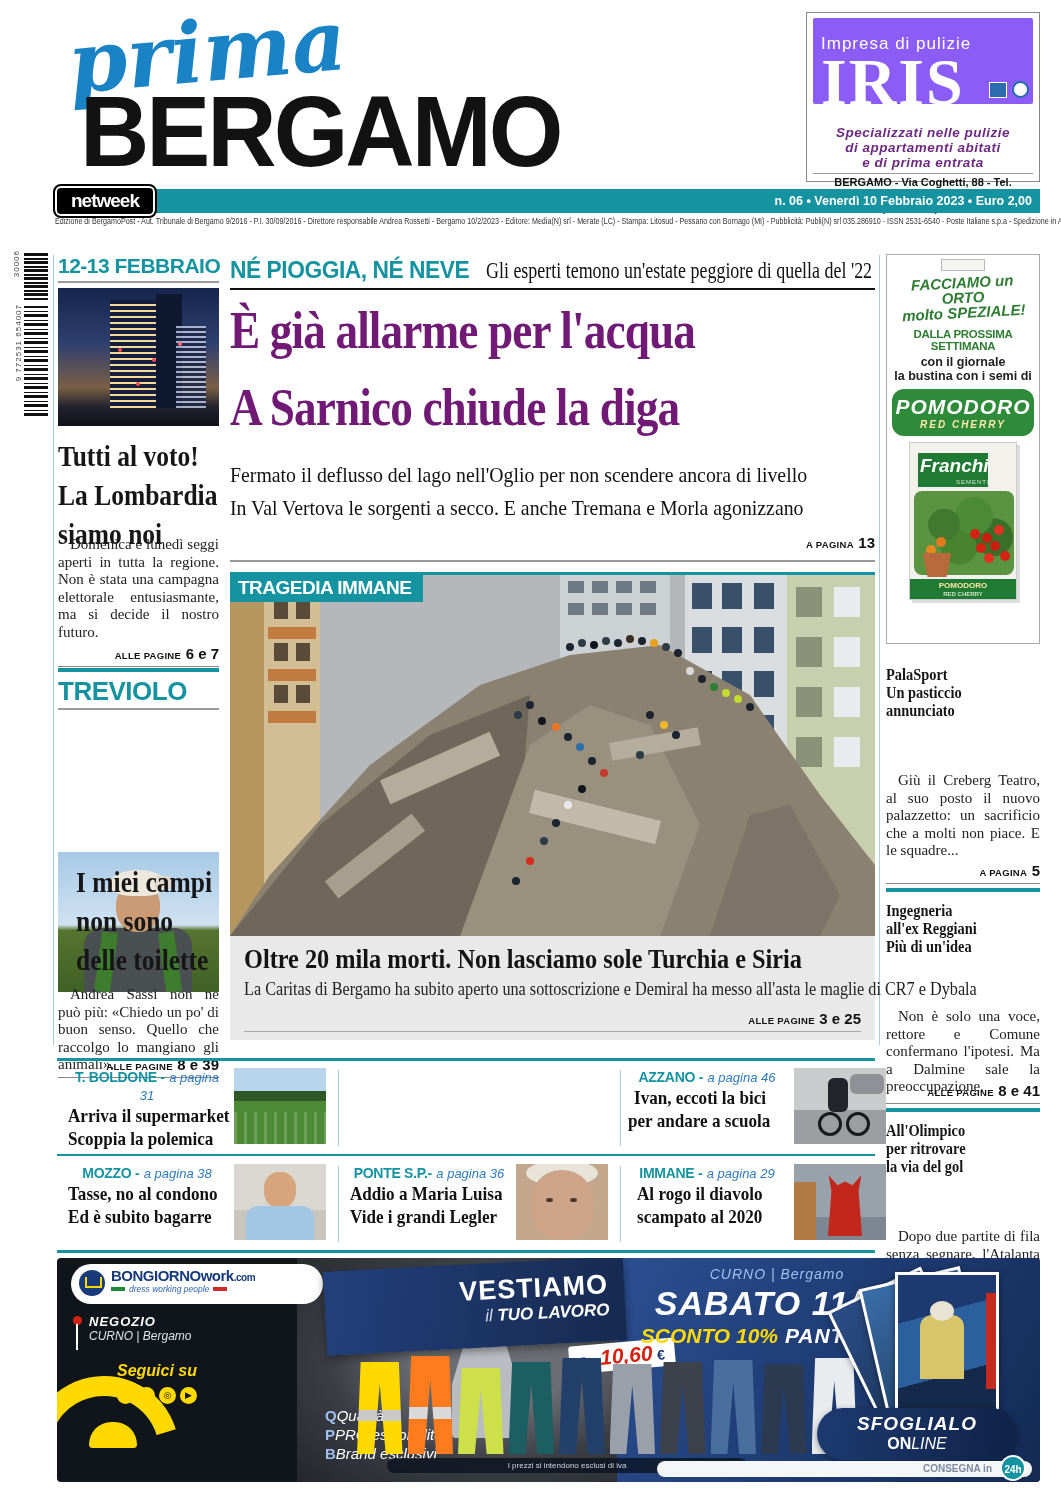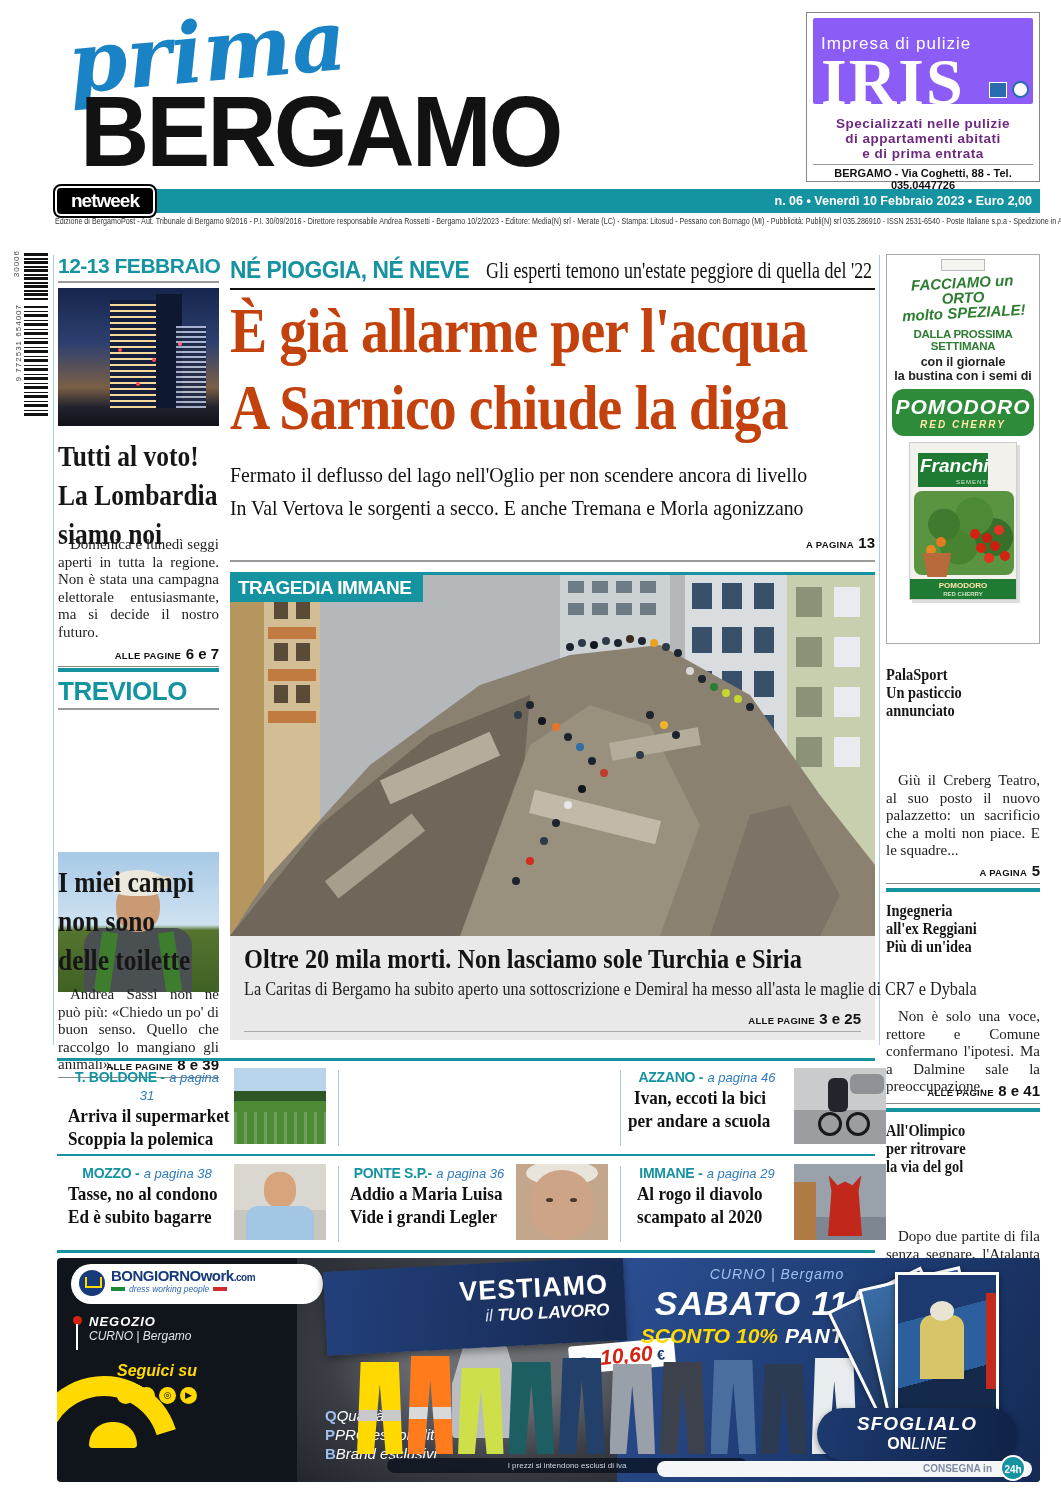--- a/index.html
+++ b/index.html
@@ -29,22 +29,22 @@
 
   
   .iris{left:806px;top:12px;width:234px;height:170px;border:1px solid #888;background:#fff;padding:5px 6px;}
   .iris-top{position:relative;background:#8b5cf6;height:86px;border-radius:2px;padding:16px 8px;}
   .iris-kicker{color:#fff;font-size:17px;letter-spacing:1px;}
   .iris-name{color:#fff;font-family:"Liberation Serif",serif;font-size:66px;font-weight:bold;
              line-height:56px;letter-spacing:2px;}
   .iris-badge{position:absolute;right:26px;bottom:6px;width:18px;height:16px;background:#2b6cb0;border:1px solid #fff;}
   .iris-badge2{position:absolute;right:4px;bottom:6px;width:17px;height:17px;background:#fff;
                border:2px solid #2b6cb0;border-radius:50%;}
-  .iris-tag{color:#6d2a80;font-weight:bold;font-size:13.5px;text-align:center;line-height:15px;margin-top:12px;
-            letter-spacing:.5px;}
+  .iris-tag{color:#6d2a80;font-weight:bold;font-size:13.5px;text-align:center;line-height:15px;margin-top:21px;
+            letter-spacing:.5px;font-style:italic;}
   .iris-addr{border-top:1px solid #999;margin-top:3px;padding-top:2px;font-weight:bold;font-size:11px;text-align:center;}
   .iris-web{color:#6d2a80;font-weight:bold;font-size:12.5px;text-align:center;letter-spacing:1px;}
 
   
   .barcode{left:14px;top:250px;width:36px;height:170px;}
   .bc-num-top{position:absolute;left:-2px;top:0;font-size:8px;color:#444;writing-mode:vertical-rl;
               transform:rotate(180deg);letter-spacing:1px;}
   .bc-bars1{position:absolute;left:10px;top:2px;width:24px;height:48px;
     background:repeating-linear-gradient(0deg,#111 0 2px,#fff 2px 4px,#111 4px 7px,#fff 7px 8px);}
   .bc-bars2{position:absolute;left:10px;top:56px;width:24px;height:110px;
@@ -82,22 +82,22 @@
   .photo-man .capb{left:96px;top:24px;width:18px;height:12px;border-radius:4px;background:#ded8c9;}
   .photo-man .jack{left:26px;top:76px;width:108px;height:64px;border-radius:18px 18px 0 0;background:#4a4f52;}
   .photo-man .zip1{left:40px;top:80px;width:16px;height:60px;background:#3f7d2e;transform:rotate(8deg);}
   .photo-man .zip2{left:104px;top:80px;width:16px;height:60px;background:#3f7d2e;transform:rotate(-8deg);}
 
   
   .kicker-row{left:230px;top:256px;width:645px;border-bottom:2px solid #111;padding-bottom:4px;}
   .kicker{color:#1593a0;font-weight:bold;font-size:24px;letter-spacing:-.5px;}
   .kicker-sub{font-family:"Liberation Serif",serif;font-size:23px;color:#111;}
   .main-h{left:230px;top:292px;width:645px;}
-  .main-h .ln{font-family:"Liberation Serif","DejaVu Serif",serif;font-weight:bold;font-size:64px;
-              line-height:77px;letter-spacing:-1px;white-space:nowrap;color:#c2410c;}
+  .main-h .ln{font-family:"Liberation Serif","DejaVu Serif",serif;font-weight:bold;font-size:52px;
+              line-height:77px;letter-spacing:-1px;white-space:nowrap;color:#701a75;}
   .deck{left:230px;top:458px;width:645px;}
   .deck .ln{font-family:"Liberation Serif",serif;font-size:22px;line-height:33px;white-space:nowrap;color:#111;}
   .main-pr{left:230px;top:534px;width:645px;}
   .grey-rule{height:1.5px;background:#999;}
 
   
   .quake{left:230px;top:572px;width:645px;height:364px;border-top:3px solid #1593a0;background:#b7bbbd;}
   .quake-tab{position:absolute;left:0;top:0;background:#1593a0;color:#fff;font-weight:bold;font-size:19px;
              letter-spacing:-.5px;padding:2px 12px 3px 8px;z-index:3;}
   .caption{left:230px;top:936px;width:645px;height:104px;background:#e9e9e9;padding:8px 14px 0 14px;}
@@ -319,21 +319,21 @@
   <div class="abs teal-label" style="left:58px;top:676px;font-size:26px;">TREVIOLO</div>
   <div class="abs label-rule" style="left:58px;top:708px;width:161px;"></div>
   <div class="abs photo photo-man" style="left:58px;top:714px;width:161px;height:140px;">
     <i class="jack"></i>
       <i class="zip1"></i>
     <i class="zip2"></i>
       <i class="head"></i>
     <i class="cap"></i>
       <i class="capb"></i>
   </div>
-  <div class="abs story-h" style="left:58px;top:862px;width:161px;font-size:30px;line-height:39px;">
+  <div class="abs story-h" style="left:76px;top:862px;width:161px;font-size:30px;line-height:39px;">
     <div class="ln"><span class="cx cx85">I miei campi</span></div>
     <div class="ln"><span class="cx cx85">non sono</span></div>
     <div class="ln"><span class="cx cx85">delle toilette</span></div>
   </div>
   <div class="abs body-text" style="left:58px;top:986px;width:161px;">Andrea Sassi non ne può più: «Chiedo un po' di buon senso. Quello che raccolgo lo mangiano gli animali».</div>
   <div class="abs pageref" style="left:58px;top:1056px;width:161px;">
     <span class="pr-label">ALLE PAGINE</span>
     <span class="pr-num">8 e 39</span>
   </div>
 

